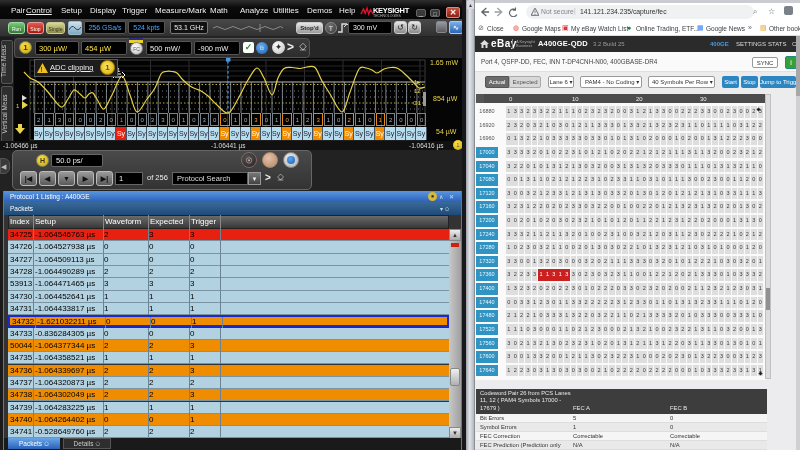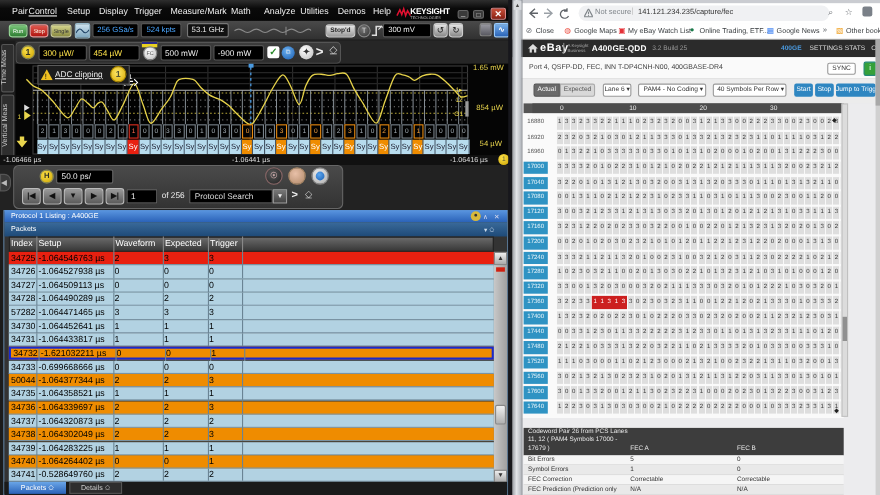--- a/index.html
+++ b/index.html
@@ -321,21 +321,21 @@
       <span class="abs" style="left:96px;top:1px;font-size:8px;color:#000;white-space:nowrap;">2</span>
       <span class="abs" style="left:141px;top:1px;font-size:8px;color:#000;white-space:nowrap;">2</span>
       <span class="abs" style="left:182px;top:1px;font-size:8px;color:#000;white-space:nowrap;">2</span>
       <span class="abs" style="left:25px;top:0;width:1px;height:12px;background:#6a8494;"></span>
       <span class="abs" style="left:95px;top:0;width:1px;height:12px;background:#6a8494;"></span>
       <span class="abs" style="left:140px;top:0;width:1px;height:12px;background:#6a8494;"></span>
       <span class="abs" style="left:181px;top:0;width:1px;height:12px;background:#6a8494;"></span>
       <span class="abs" style="left:212px;top:0;width:1px;height:12px;background:#6a8494;"></span>
     </div>
     <div class="abs" style="left:8px;top:278.3px;width:441px;height:12.3px;background:#b2d2e2;border-bottom:1px solid #7a93a3;">
-      <span class="abs" style="left:2px;top:1px;font-size:8px;color:#000;white-space:nowrap;">57282</span>
+      <span class="abs" style="left:2px;top:1px;font-size:8px;color:#000;white-space:nowrap;">53913</span>
       <span class="abs" style="left:27px;top:1px;font-size:8px;color:#000;white-space:nowrap;">-1.064471465 µs</span>
       <span class="abs" style="left:96px;top:1px;font-size:8px;color:#000;white-space:nowrap;">3</span>
       <span class="abs" style="left:141px;top:1px;font-size:8px;color:#000;white-space:nowrap;">3</span>
       <span class="abs" style="left:182px;top:1px;font-size:8px;color:#000;white-space:nowrap;">3</span>
       <span class="abs" style="left:25px;top:0;width:1px;height:12px;background:#6a8494;"></span>
       <span class="abs" style="left:95px;top:0;width:1px;height:12px;background:#6a8494;"></span>
       <span class="abs" style="left:140px;top:0;width:1px;height:12px;background:#6a8494;"></span>
       <span class="abs" style="left:181px;top:0;width:1px;height:12px;background:#6a8494;"></span>
       <span class="abs" style="left:212px;top:0;width:1px;height:12px;background:#6a8494;"></span>
     </div>
@@ -370,21 +370,21 @@
       <span class="abs" style="left:141px;top:0px;font-size:8px;color:#000;white-space:nowrap;">0</span>
       <span class="abs" style="left:182px;top:0px;font-size:8px;color:#000;white-space:nowrap;">1</span>
       <span class="abs" style="left:25px;top:0;width:1px;height:12px;background:#6a8494;"></span>
       <span class="abs" style="left:95px;top:0;width:1px;height:12px;background:#6a8494;"></span>
       <span class="abs" style="left:140px;top:0;width:1px;height:12px;background:#6a8494;"></span>
       <span class="abs" style="left:181px;top:0;width:1px;height:12px;background:#6a8494;"></span>
       <span class="abs" style="left:212px;top:0;width:1px;height:12px;background:#6a8494;"></span>
     </div>
     <div class="abs" style="left:8px;top:327.6px;width:441px;height:12.3px;background:#b2d2e2;border-bottom:1px solid #7a93a3;">
       <span class="abs" style="left:2px;top:1px;font-size:8px;color:#000;white-space:nowrap;">34733</span>
-      <span class="abs" style="left:27px;top:1px;font-size:8px;color:#000;white-space:nowrap;">-0.699668666 µs</span>
+      <span class="abs" style="left:27px;top:1px;font-size:8px;color:#000;white-space:nowrap;">-0.836284305 µs</span>
       <span class="abs" style="left:96px;top:1px;font-size:8px;color:#000;white-space:nowrap;">0</span>
       <span class="abs" style="left:141px;top:1px;font-size:8px;color:#000;white-space:nowrap;">0</span>
       <span class="abs" style="left:182px;top:1px;font-size:8px;color:#000;white-space:nowrap;">0</span>
       <span class="abs" style="left:25px;top:0;width:1px;height:12px;background:#6a8494;"></span>
       <span class="abs" style="left:95px;top:0;width:1px;height:12px;background:#6a8494;"></span>
       <span class="abs" style="left:140px;top:0;width:1px;height:12px;background:#6a8494;"></span>
       <span class="abs" style="left:181px;top:0;width:1px;height:12px;background:#6a8494;"></span>
       <span class="abs" style="left:212px;top:0;width:1px;height:12px;background:#6a8494;"></span>
     </div>
     <div class="abs" style="left:8px;top:339.9px;width:441px;height:12.3px;background:#ef8c00;border-bottom:1px solid #7a93a3;">

